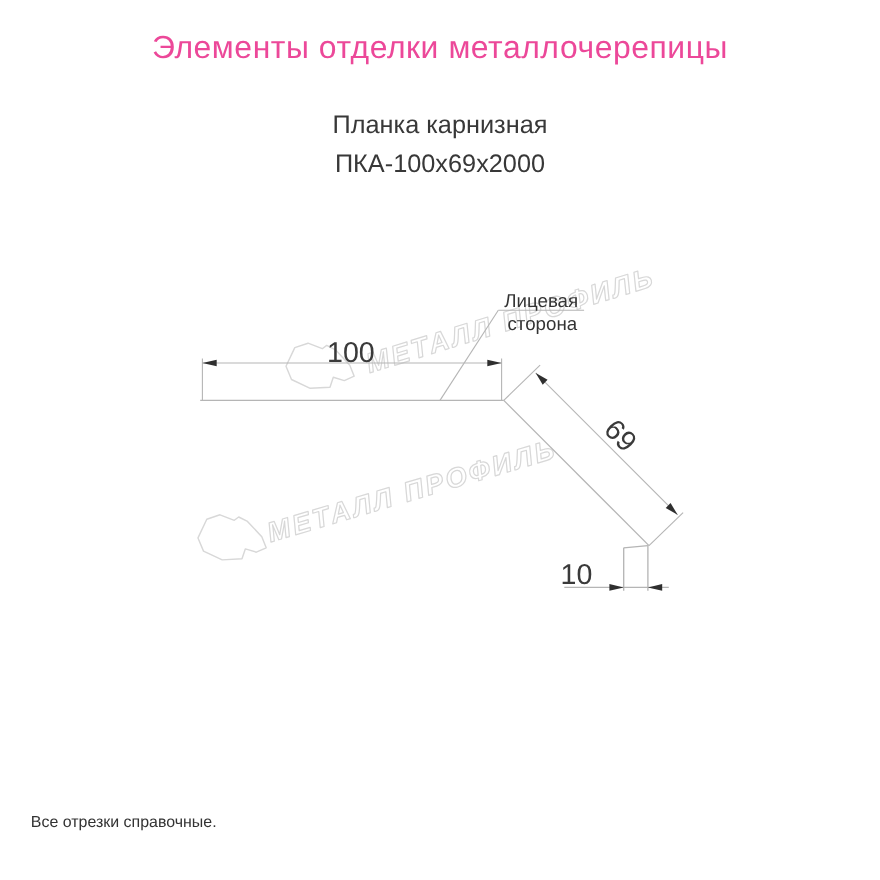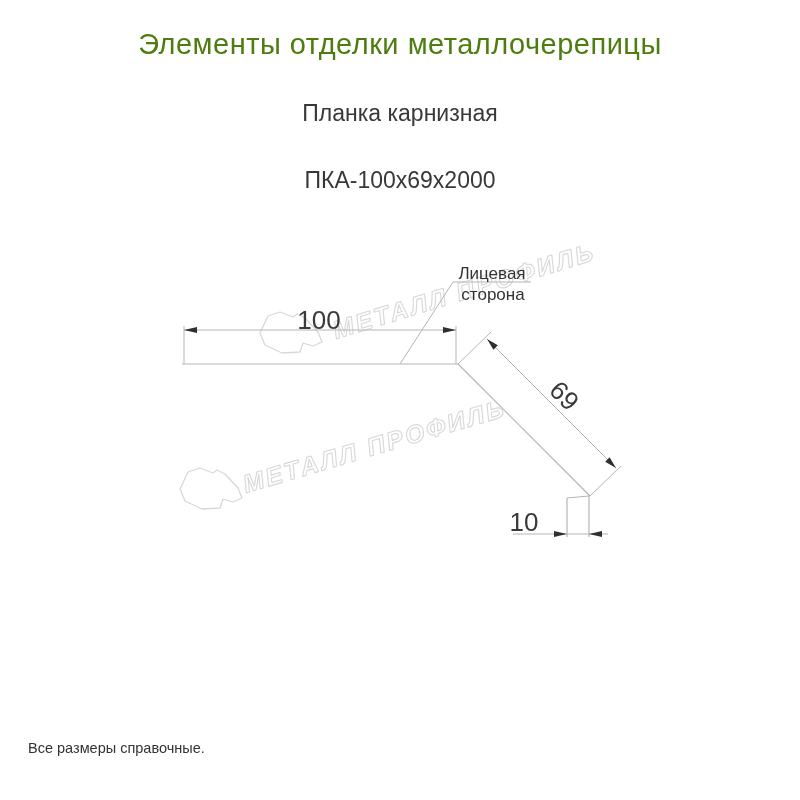--- a/index.html
+++ b/index.html
@@ -2,29 +2,29 @@
 <html><head>
 <meta charset="utf-8">
 <style>
   html,body{margin:0;padding:0;}
   body{
     width:800px;height:800px;background:#ffffff;position:relative;overflow:hidden;
     font-family:"Liberation Sans", sans-serif;color:#333;
   }
   .page-title{
     position:absolute;top:28px;left:0;width:800px;text-align:center;
-    font-size:29px;font-weight:normal;color:#4d7c0f;letter-spacing:0.5px;
+    font-size:29px;font-weight:normal;color:#ec4899;letter-spacing:0.5px;
   }
   .page-subtitle{
     position:absolute;top:100px;left:0;width:800px;text-align:center;
     font-size:23px;color:#383838;
   }
   .page-model{
     position:absolute;top:135px;left:0;width:800px;text-align:center;
-    font-size:23px;color:#383838;margin-top:32px;
+    font-size:23px;color:#383838;
   }
   .drawing-svg{position:absolute;top:0;left:0;}
   .dim-text{font-family:"Liberation Sans",sans-serif;font-size:26px;fill:#3a3a3a;}
   .leader-text{font-family:"Liberation Sans",sans-serif;font-size:17px;fill:#333;}
   .wm-text{
     font-family:"Liberation Sans",sans-serif;font-size:25px;font-weight:bold;
     font-style:italic;letter-spacing:2.5px;fill:none;
   }
   .footer{
     position:absolute;left:28px;top:737px;font-size:14.5px;line-height:22px;color:#333;
@@ -87,14 +87,14 @@
     <text class="dim-text" x="524" y="531" text-anchor="middle">10</text>
   </g>
 
   <g>
     <text class="leader-text" x="492" y="279" text-anchor="middle">Лицевая</text>
     <text class="leader-text" x="493" y="300" text-anchor="middle">сторона</text>
   </g>
 </svg>
 
 <div class="footer">
-  <div>Все размеры справочные.</div>
+  <div>Все отрезки справочные.</div>
 </div>
 
 </body></html>

